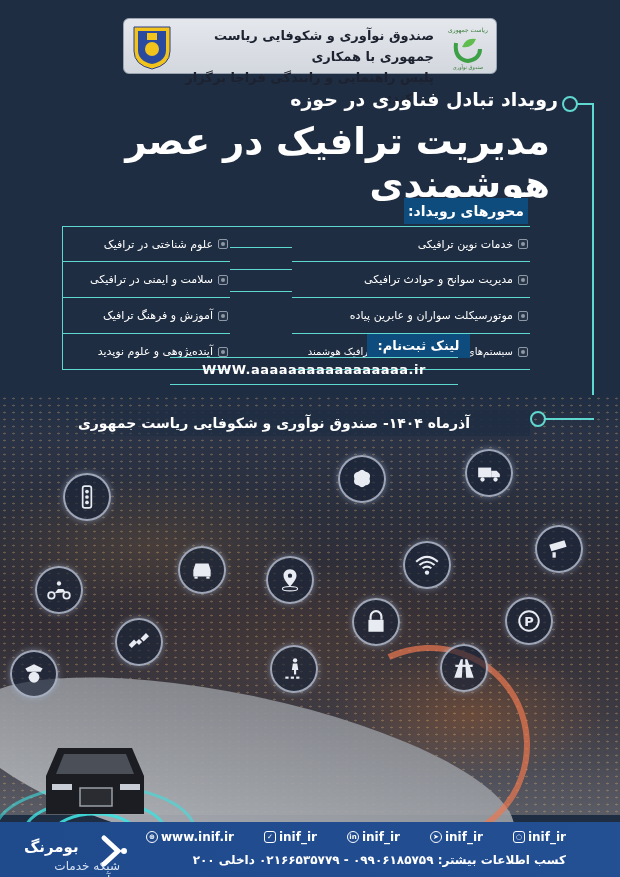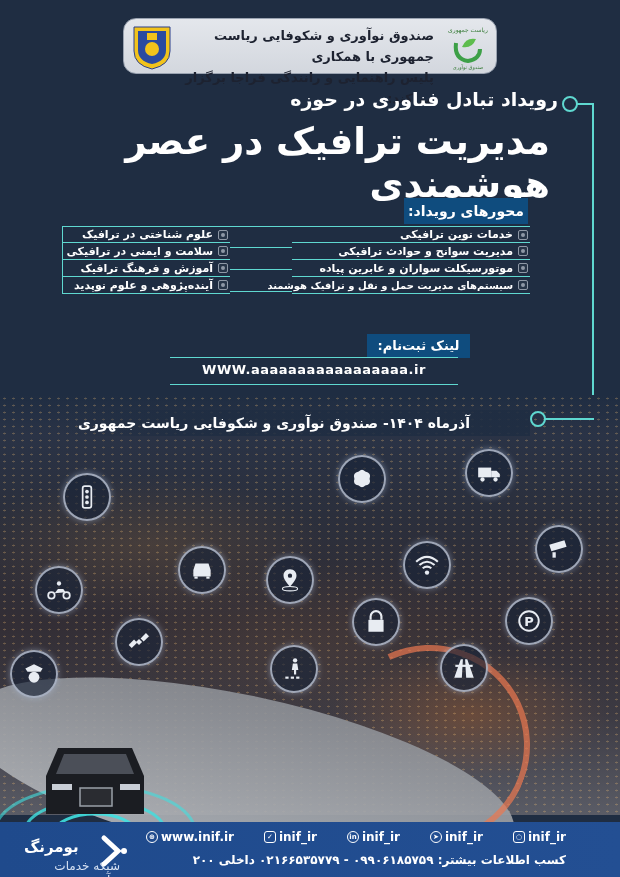--- a/index.html
+++ b/index.html
@@ -4,21 +4,21 @@
 <style>
   * { box-sizing: border-box; margin: 0; padding: 0; }
   html, body { width: 620px; height: 877px; overflow: hidden; background: #1f2d42; }
   body { position: relative; font-family: "DejaVu Sans", sans-serif; color: #fff; }
 
   .poster { position: absolute; left: 0; top: 0; width: 620px; height: 877px; background: #1f2d42; overflow: hidden; }
 
   
   .header-banner {
     position: absolute; left: 123px; top: 18px; width: 374px; height: 56px;
-    background: linear-gradient(#e4e7ec, #d3d7de); border-radius: 13px;
+    background: linear-gradient(#e4e7ec, #d3d7de); border-radius: 6px;
     border: 1px solid #9aa3b1;
   }
   .header-text { position: absolute; right: 62px; top: 6px; width: 250px; text-align: right; direction: rtl;
     color: #1d2230; font-weight: bold; font-size: 13px; line-height: 21px; }
   .police-logo { position: absolute; left: 6px; top: 4px; width: 44px; height: 48px; }
   .presidency-logo { position: absolute; right: 6px; top: 4px; width: 44px; height: 48px; }
 
   
   .frame-line-v { position: absolute; left: 592px; top: 104px; width: 2px; height: 316px; background: #5fd8d0; }
   .frame-line-top { position: absolute; left: 576px; top: 103px; width: 18px; height: 2px; background: #5fd8d0; }
@@ -33,22 +33,22 @@
   
   .topics-label {
     position: absolute; left: 404px; top: 198px; width: 124px; height: 26px;
     background: #0f4c7e; direction: rtl; text-align: center; font-weight: bold; font-size: 14px; line-height: 26px;
   }
   .topic-table { position: absolute; left: 62px; top: 226px; width: 468px; height: 90px; }
   .topic-col { position: absolute; top: 0; }
   .topic-col.right { left: 230px; width: 238px; }
   .topic-col.left { left: 0; width: 168px; }
   .topic-row {
-    height: 17px; border-bottom: 1px solid #5fd8d0; direction: rtl; display: flex; align-items: center;
-    font-size: 11px; font-weight: bold; color: #fff; white-space: nowrap; padding-right: 2px; padding-left: 36px;
+    height: 36px; border-bottom: 1px solid #5fd8d0; direction: rtl; display: flex; align-items: center;
+    font-size: 11px; font-weight: normal; color: #fff; white-space: nowrap; padding-right: 2px; padding-left: 36px;
   }
   .topic-row:first-child { border-top: 1px solid #5fd8d0; }
   .topic-col.left .topic-row { border-left: 1px solid #5fd8d0; }
   .topic-sep { position: absolute; left: 168px; top: 0; width: 62px; height: 90px; }
   .topic-sep-row { height: 22px; border-bottom: 1px solid #5fd8d0; }
   .topic-sep-row:first-child { border-top: 1px solid #5fd8d0; }
   .bullet-icon {
     display: inline-block; width: 10px; height: 10px; border: 1px solid #8e98a6; border-radius: 2px;
     background: #263447; margin-left: 5px; position: relative; flex: none;
   }

